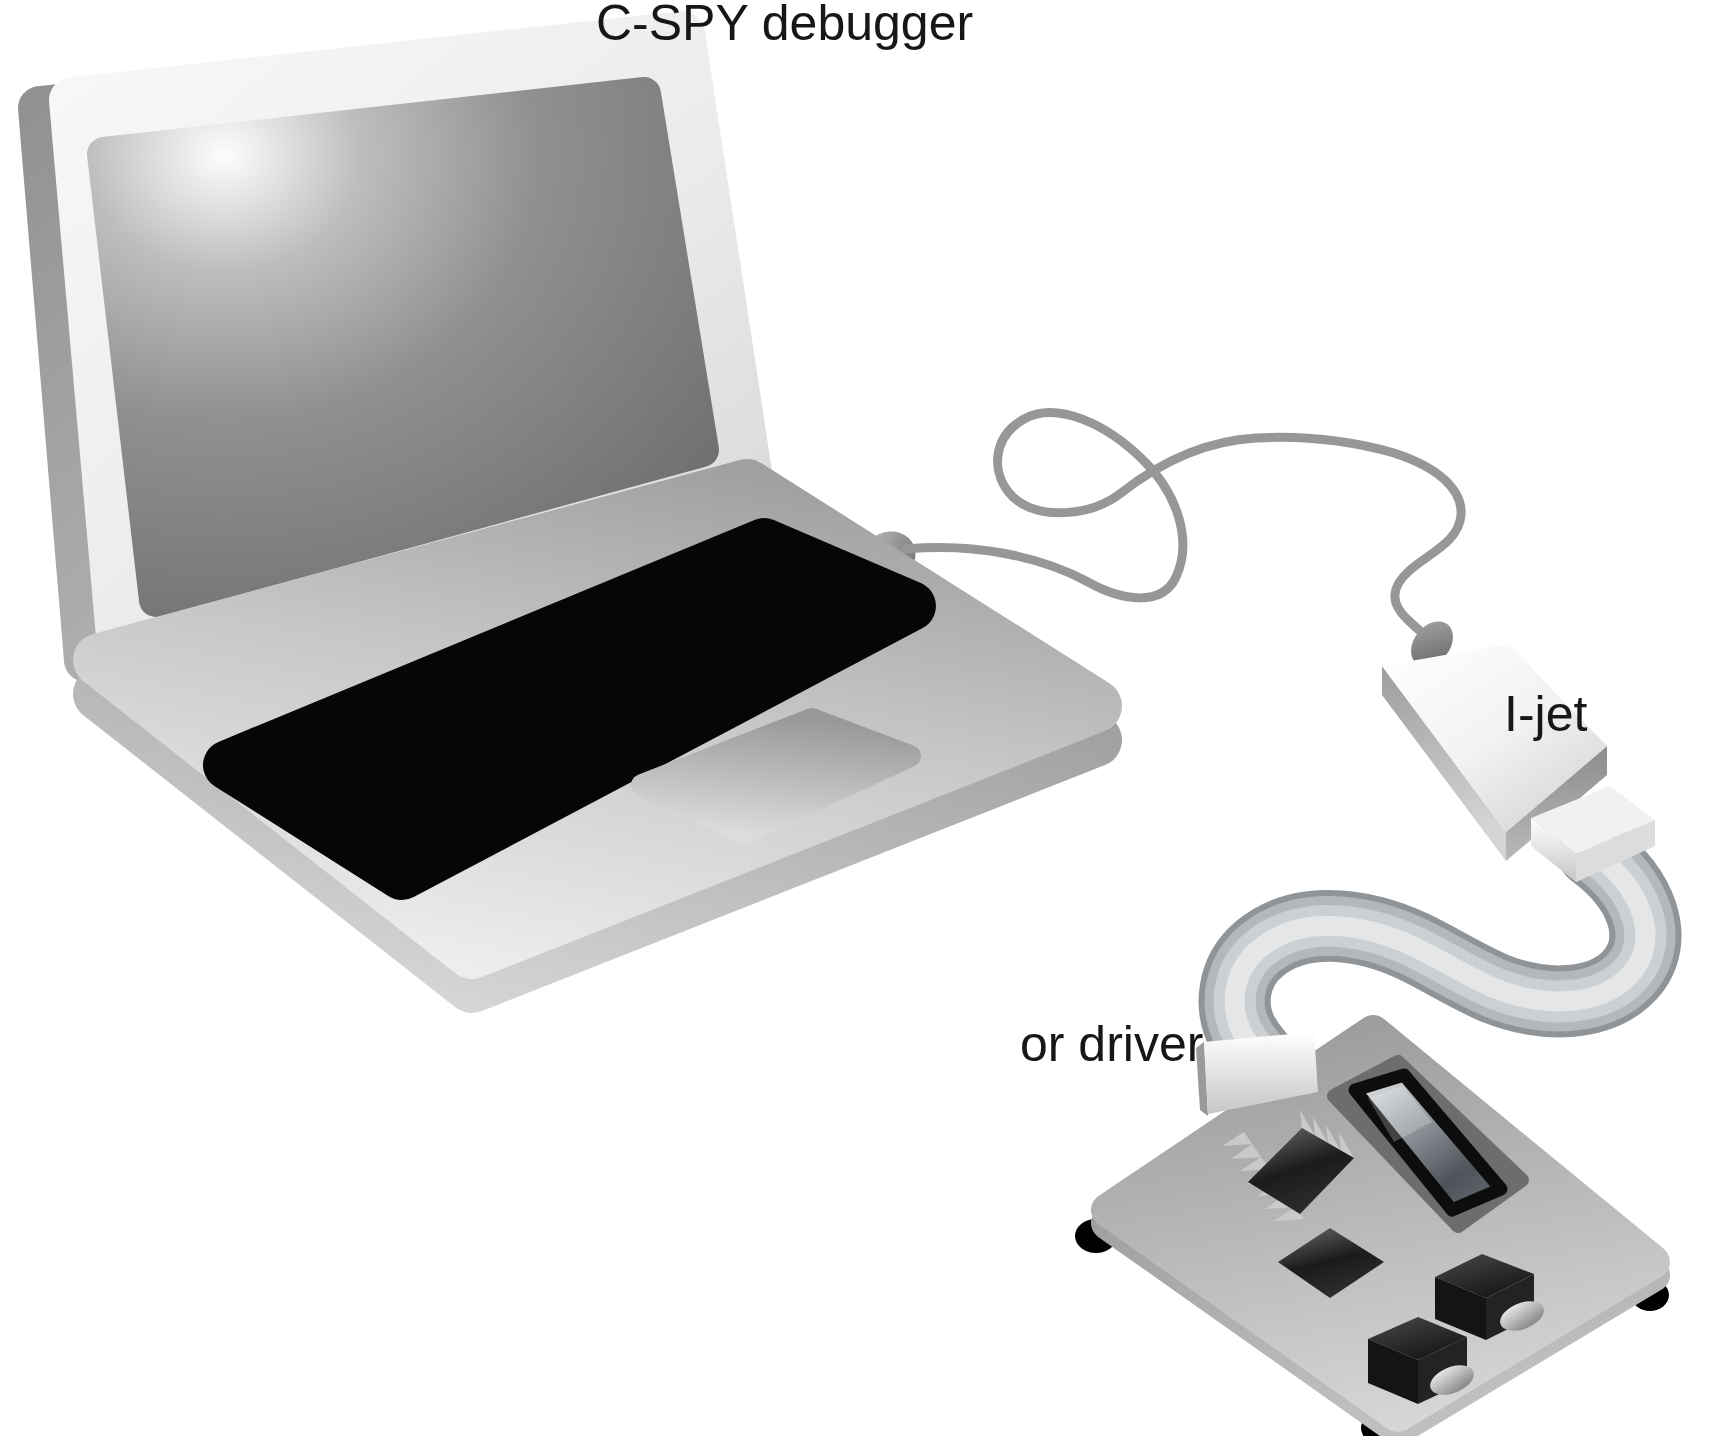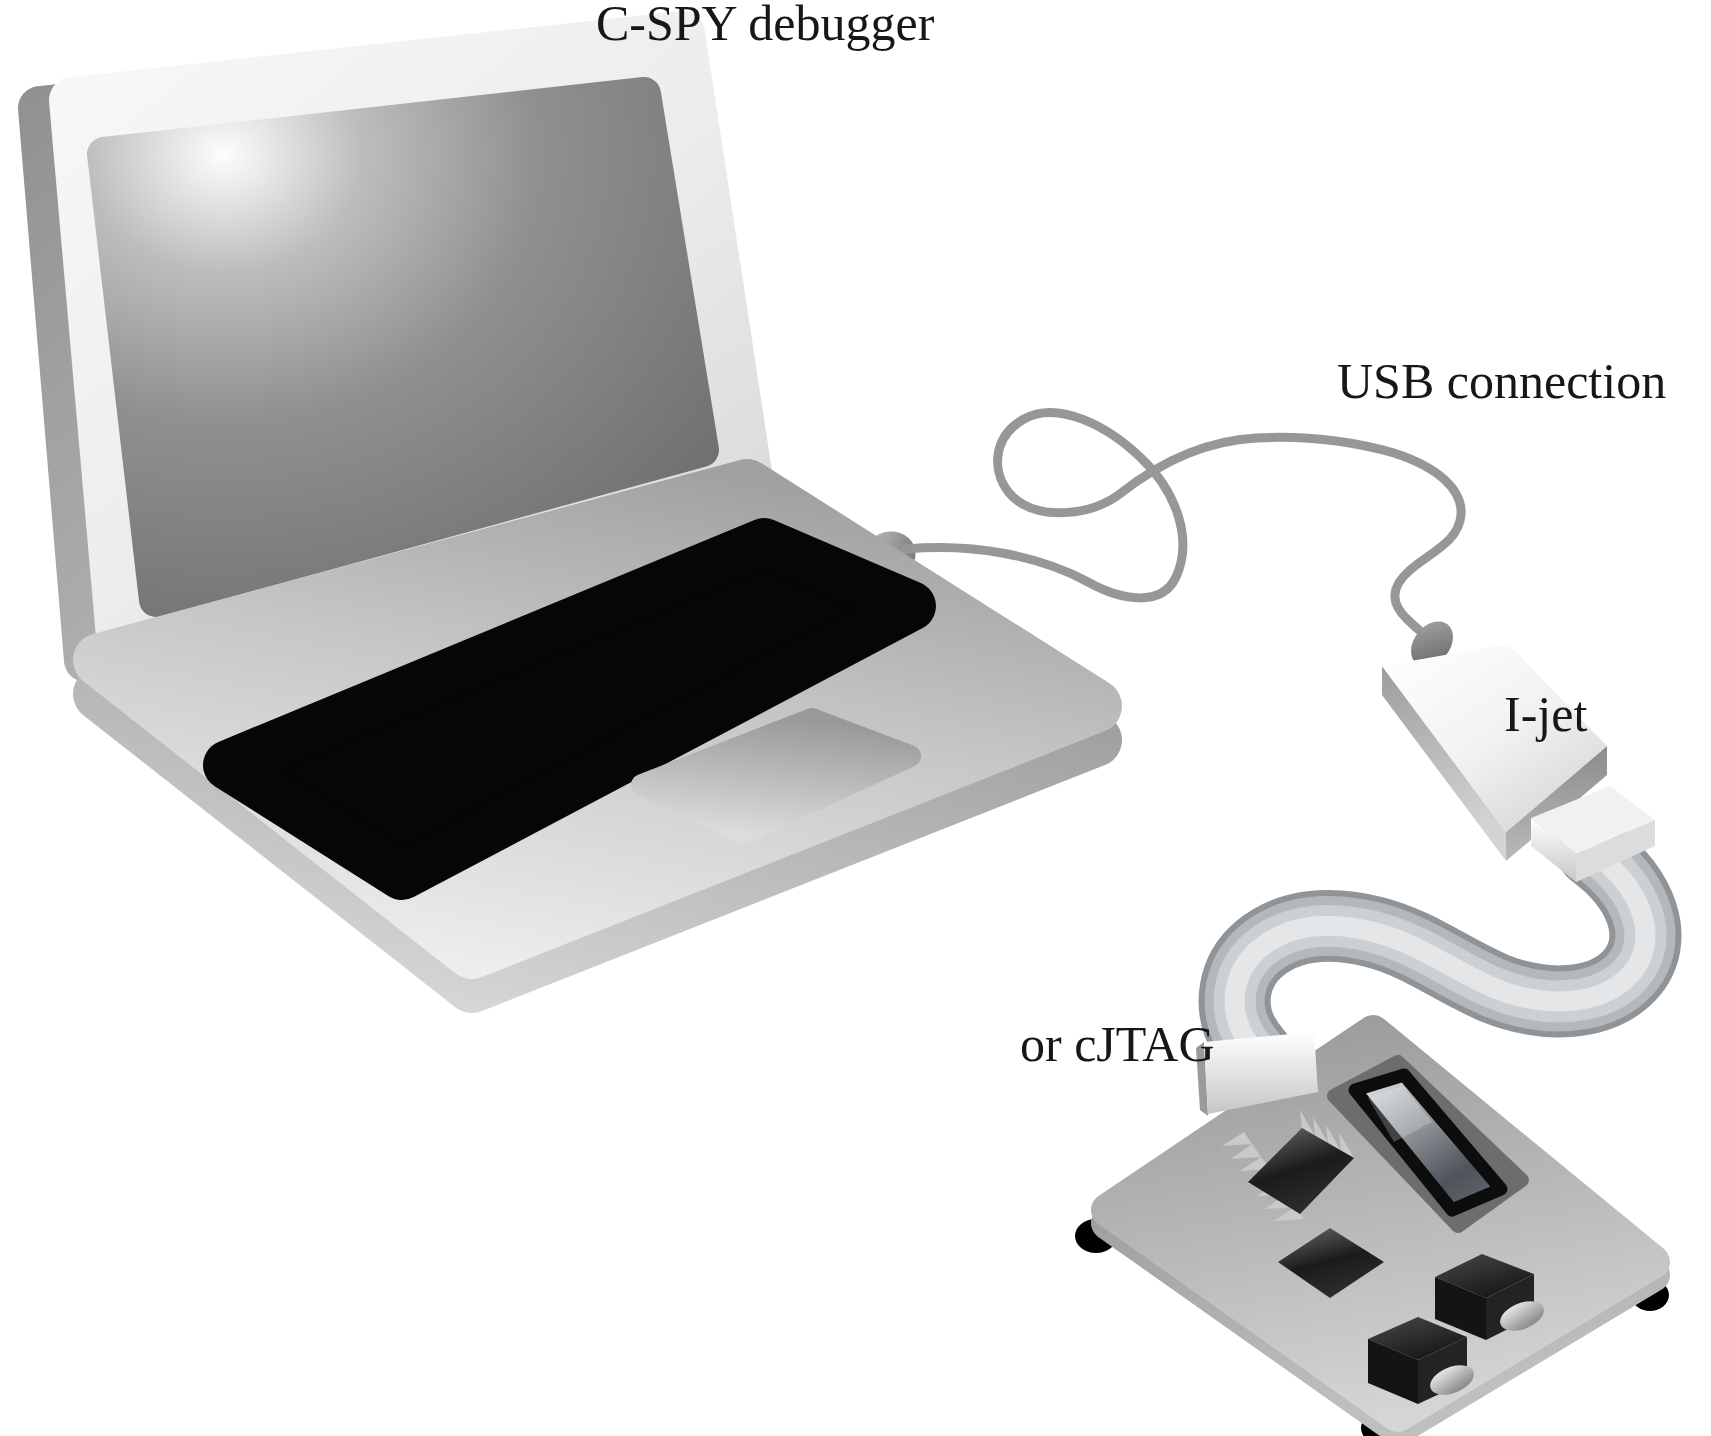--- a/index.html
+++ b/index.html
@@ -1,21 +1,21 @@
 <!DOCTYPE html>
 <html><head>
 <meta charset="utf-8">
 <style>
   html,body{margin:0;padding:0;background:#fff;}
   #stage{
     position:relative;
     width:1711px;height:1436px;
     background:#ffffff;
     overflow:hidden;
-    font-family:Liberation Serif, serif;
+    font-family:Liberation Sans, sans-serif;
   }
   #stage svg{position:absolute;left:0;top:0;width:1711px;height:1436px;display:block;}
   .lbl{
     position:absolute;
     font-size:50px;
     line-height:1;
     letter-spacing:0px;
     color:#171717;
     white-space:nowrap;
     user-select:none;
@@ -228,16 +228,15 @@
       <g>
         <path d="M1368,1339 L1418,1317 L1467,1337 L1418,1360 Z" fill="url(#gCapTop)"></path>
         <path d="M1368,1339 L1418,1360 L1418,1404 L1368,1383 Z" fill="#141414"></path>
         <path d="M1418,1360 L1467,1337 L1467,1381 L1418,1404 Z" fill="#232323"></path>
         <ellipse cx="1452" cy="1380" rx="23" ry="13" transform="rotate(-22 1452 1380)" fill="url(#gCapEnd)"></ellipse>
       </g>
     </g>
   </svg>
 
   <div class="lbl lbl-cspy-debugger">C-SPY debugger</div>
-  <div class="lbl lbl-usb">USB connection</div>
   <div class="lbl lbl-ijet">I-jet</div>
-  <div class="lbl lbl-jtag2">or cJTAG</div>
+  <div class="lbl lbl-jtag2">or driver</div>
 </div>
 
 </body></html>

